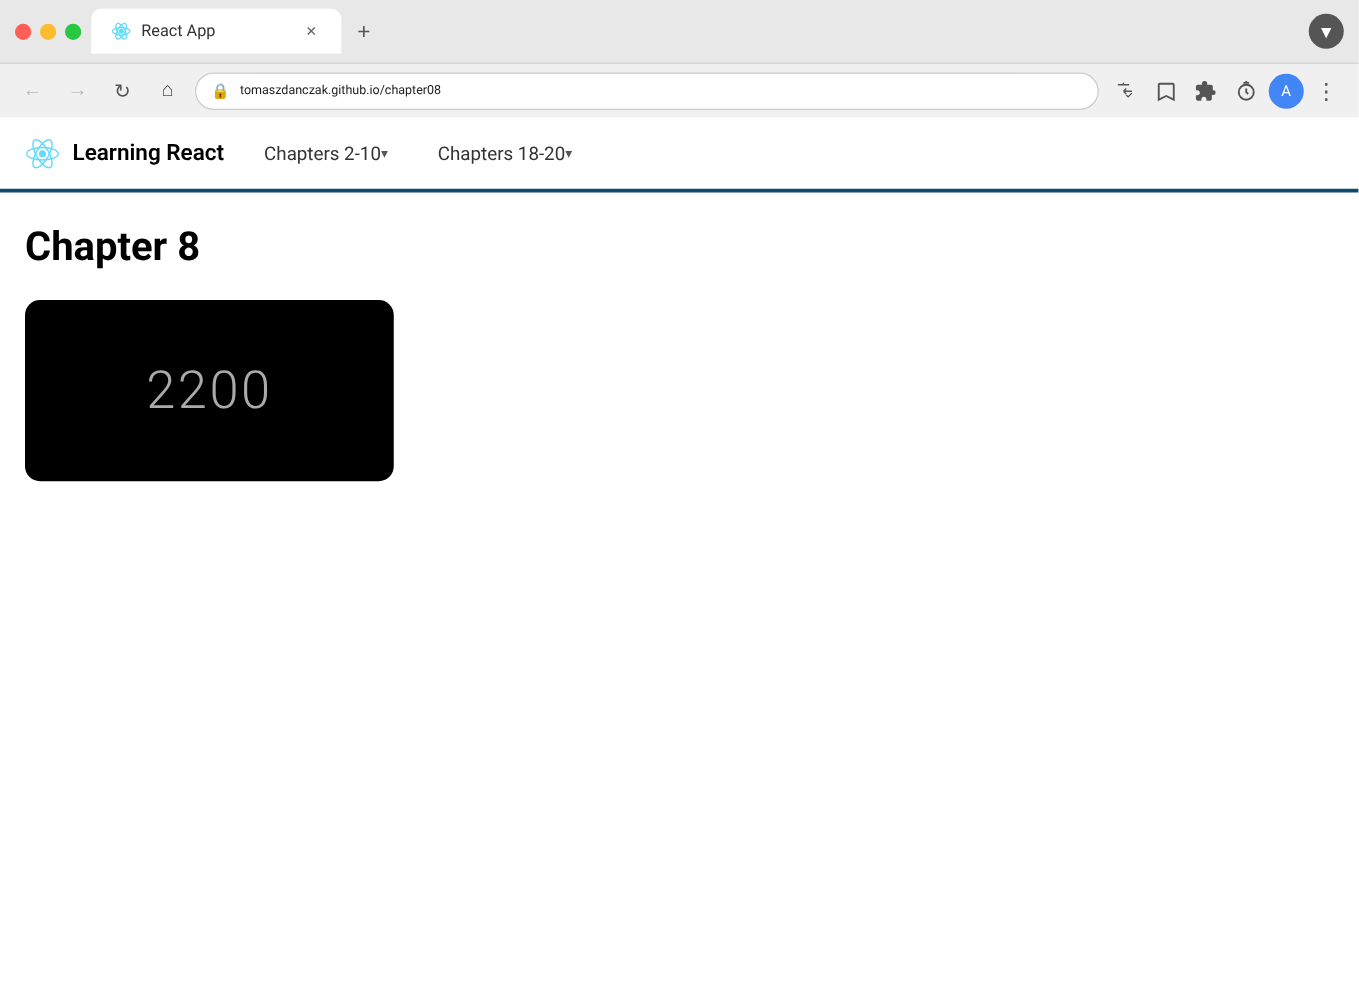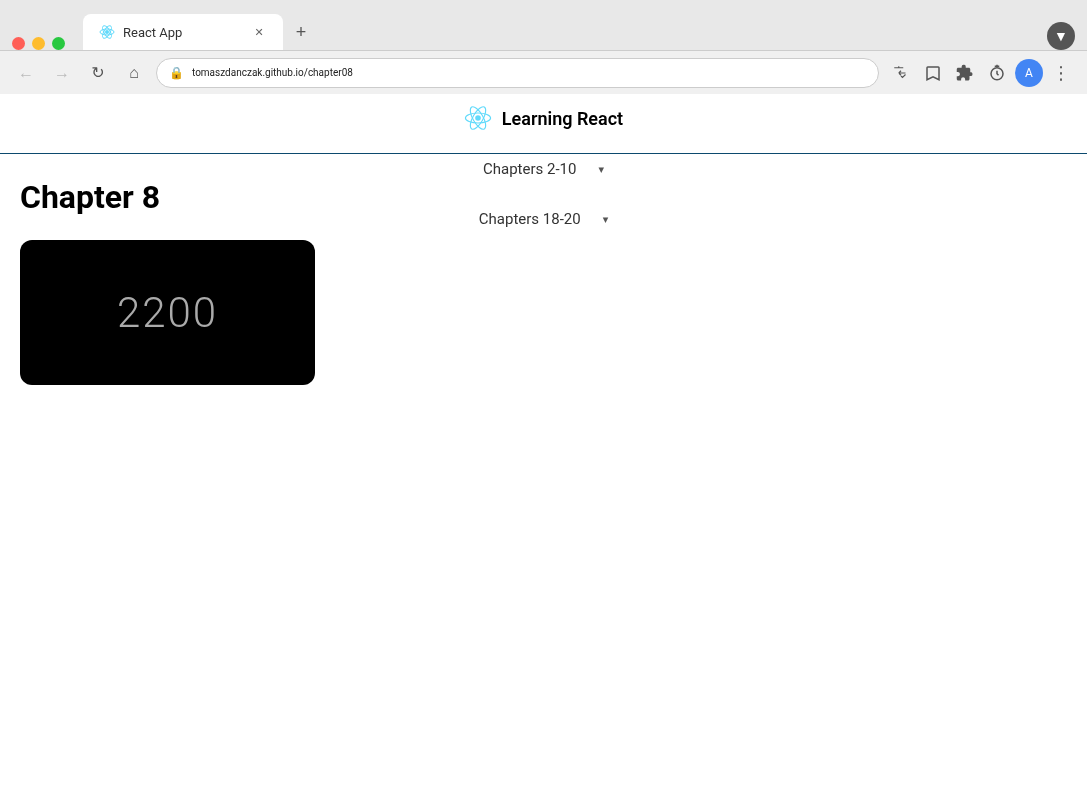--- a/index.html
+++ b/index.html
@@ -1,25 +1,24 @@
 <!DOCTYPE html>
 <html><head>
   <meta charset="utf-8">
   <style>
     * { margin: 0; padding: 0; box-sizing: border-box; }
     body { font-family: -apple-system, BlinkMacSystemFont, 'Segoe UI', Roboto, sans-serif; background: #fff; width: 1087px; height: 790px; overflow: hidden; }
 
     
     .title-bar {
       display: flex;
-      align-items: flex-end;
+      align-items: center;
       padding: 0 12px;
       background: #e8e8e8;
       height: 50px;
-      gap: 10px;
     }
     .window-controls {
       display: flex;
       gap: 7px;
       align-items: center;
     }
     .window-btn {
       width: 13px;
       height: 13px;
       border-radius: 50%;
@@ -186,44 +185,43 @@
       width: 100%;
       height: calc(790px - 130px);
       overflow-y: auto;
     }
 
     
     .navbar {
       display: flex;
       align-items: center;
       padding: 10px 20px;
-      border-bottom: 1px solid #0c4a6e;
+      border-bottom: 3px solid #0c4a6e;
       gap: 24px;
       height: 60px;
-      flex-direction: column;
     }
     .navbar-brand {
       display: flex;
       align-items: center;
       gap: 10px;
       text-decoration: none;
     }
     .react-logo {
       width: 28px;
       height: 28px;
     }
     .brand-text {
       font-size: 18px;
       font-weight: 600;
       color: #000;
     }
     .nav-link {
       display: flex;
       align-items: center;
-      gap: 22px;
+      gap: 0;
       font-size: 15px;
       color: #333;
       text-decoration: none;
       cursor: pointer;
       padding: 4px 8px;
     }
     .dropdown-arrow {
       font-size: 11px;
       color: #555;
     }

